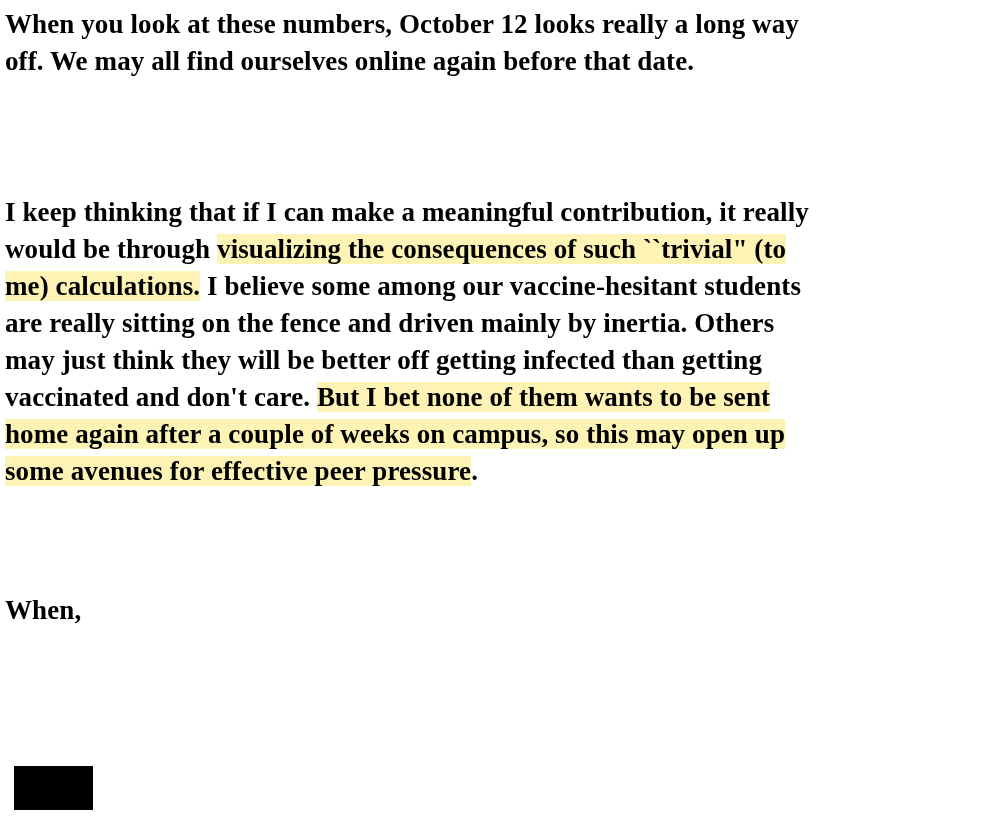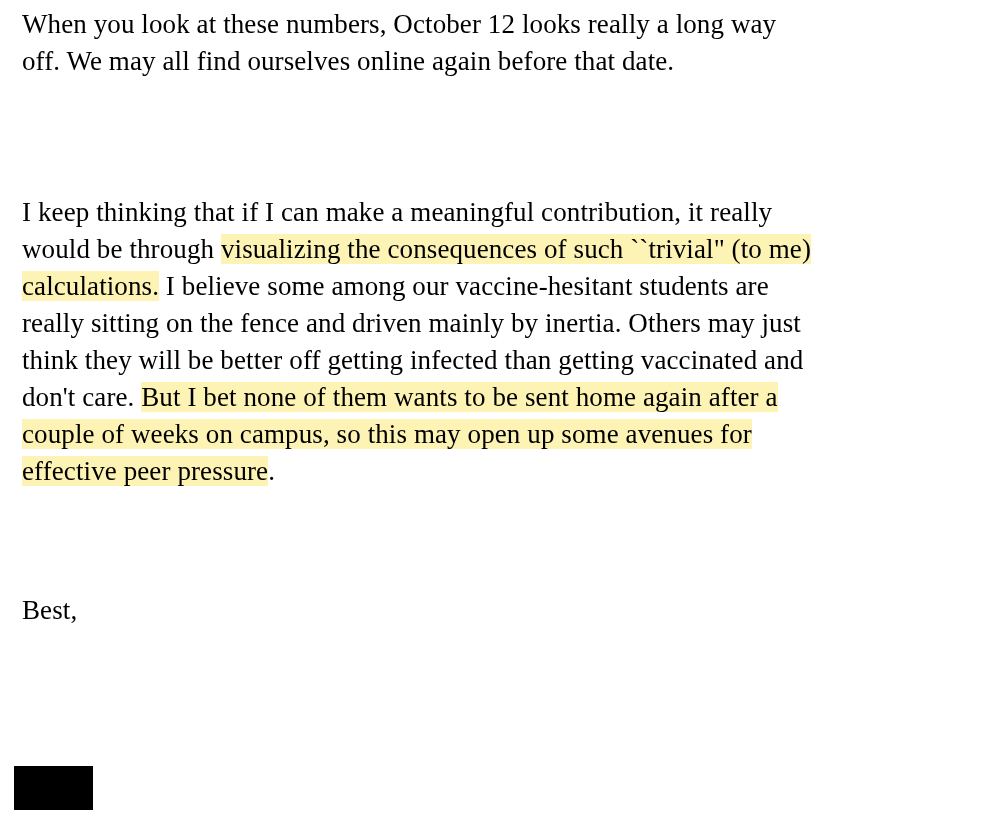--- a/index.html
+++ b/index.html
@@ -12,21 +12,22 @@
     height: 828px;
     font-family: "Liberation Serif", serif;
     color: #000000;
     overflow: hidden;
   }
   .page {
     position: relative;
     width: 828px;
     height: 828px;
     box-sizing: border-box;
-    padding: 6px 14px 0 22px;
+    padding: 6px 14px 0 5px;
+    font-weight: bold;
   }
   .para {
     font-size: 27px;
     line-height: 37px;
     margin: 0;
     text-align: left;
     letter-spacing: 0.1px;
   }
   .gap-1 { height: 114px; }
   .gap-2 { height: 102px; }
@@ -56,18 +57,18 @@
 
   <div class="gap-1"></div>
 
   <p class="para">
     <span>I keep thinking that if I can make a meaningful contribution, it really would be through </span><mark class="hl">visualizing the consequences of such ``trivial" (to me) calculations.</mark><span> I believe some among our vaccine-hesitant students are really sitting on the fence and driven mainly by inertia. Others may just think they will be better off getting infected than getting vaccinated and don't care. </span><mark class="hl">But I bet none of them wants to be sent home again after a couple of weeks on campus, so this may open up some avenues for effective  peer pressure</mark><span>.</span>
   </p>
 
   <div class="gap-2"></div>
 
   <p class="para">
-    <span>Best,</span>
+    <span>When,</span>
   </p>
 
   <div class="redaction"></div>
 
 </div>
 
 </body></html>

